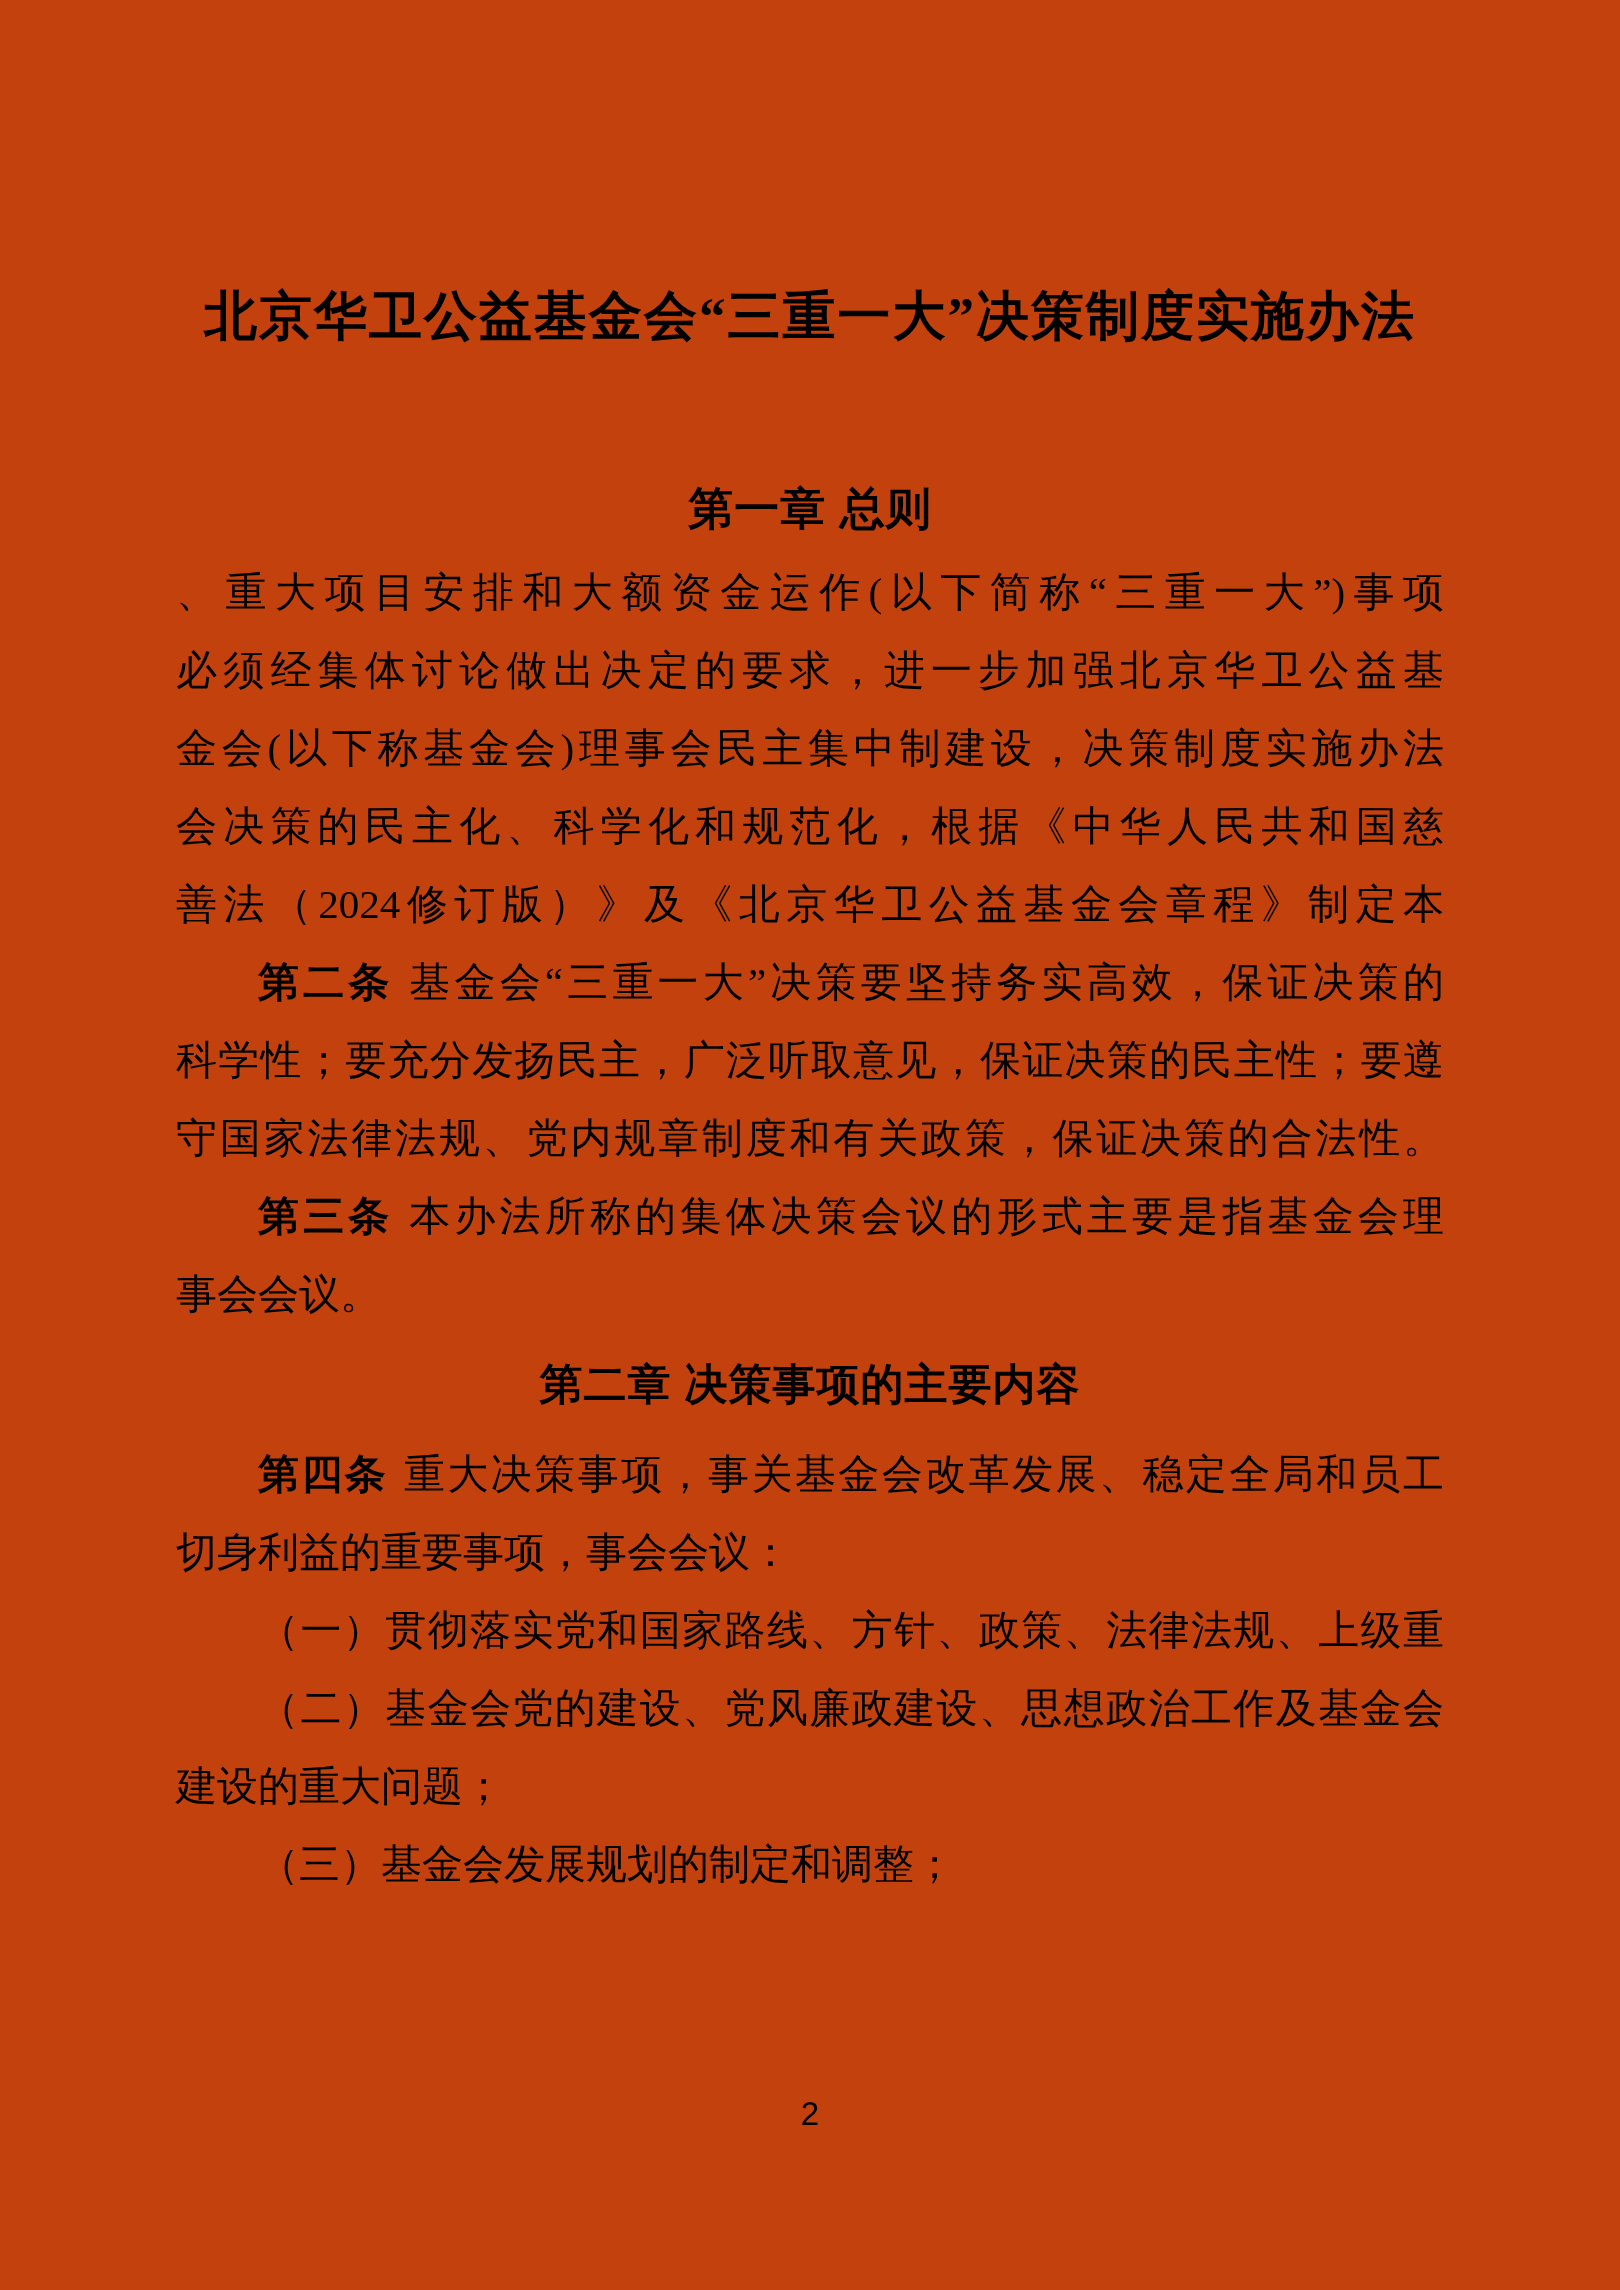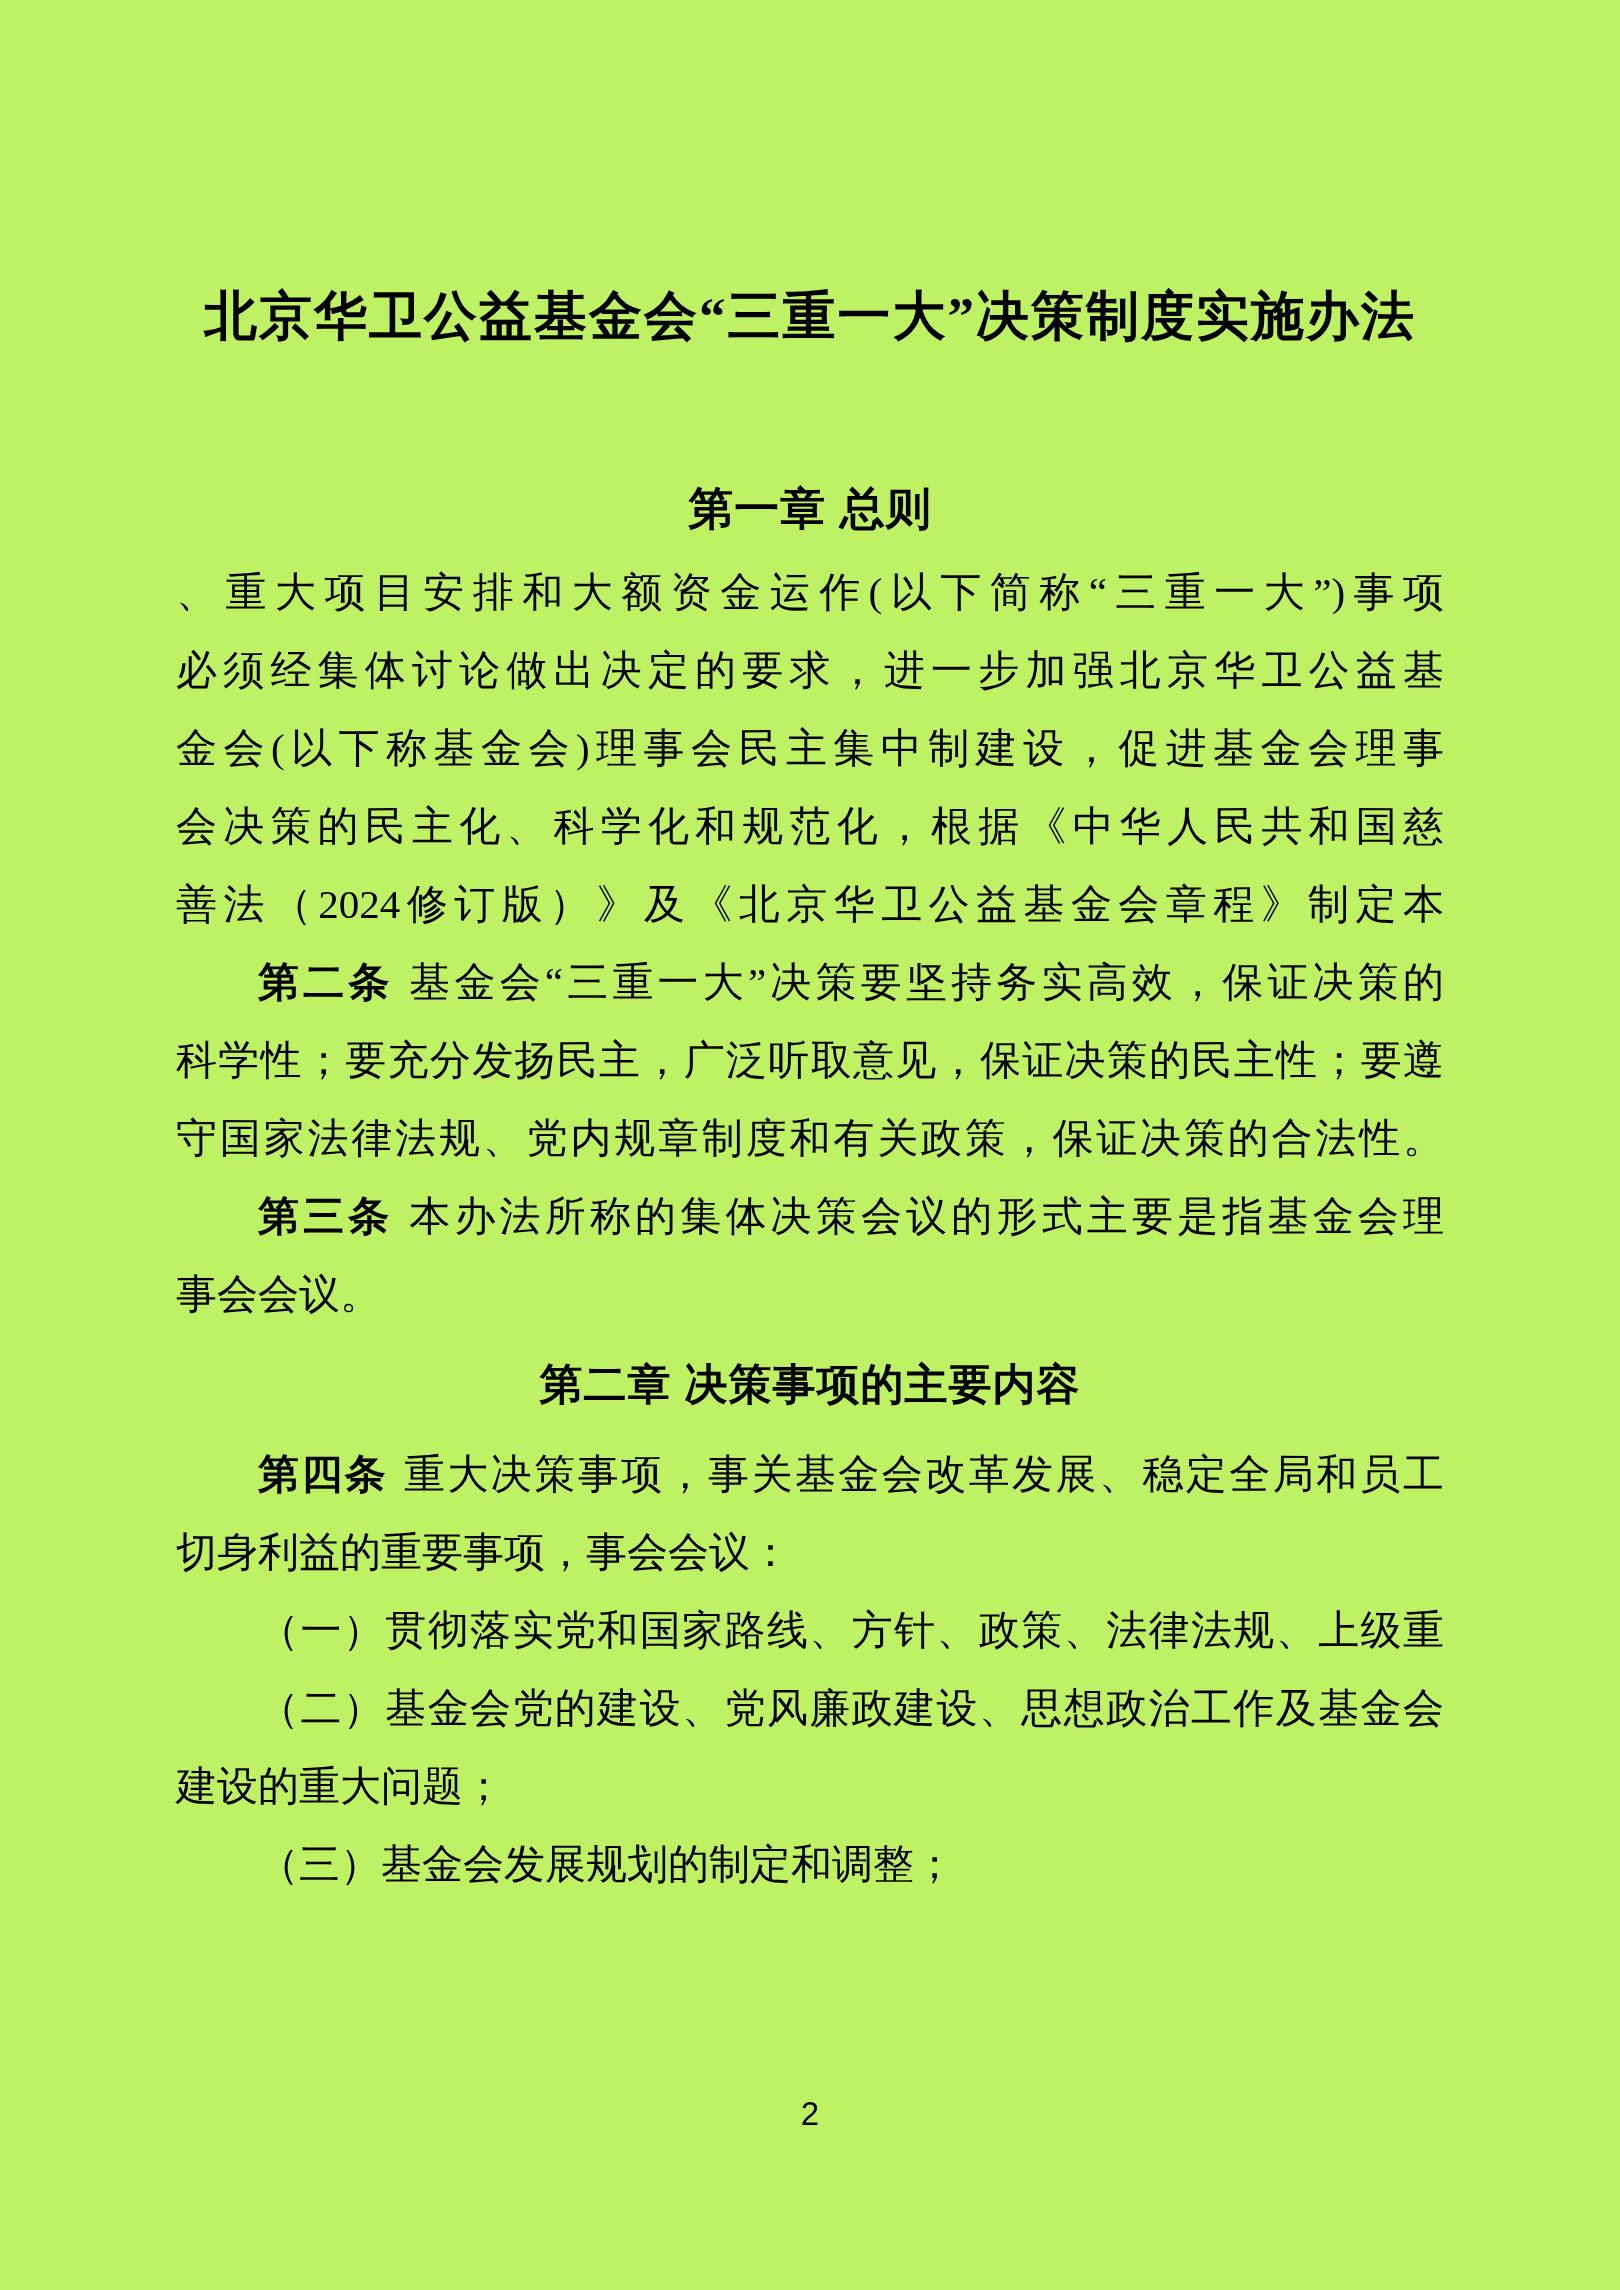--- a/index.html
+++ b/index.html
@@ -4,21 +4,21 @@
 <style>
   html, body {
     margin: 0;
     padding: 0;
     background: #ffffff;
   }
   .page {
     position: relative;
     width: 1620px;
     height: 2291px;
-    background: #bef264;
+    background: #c2410c;
     color: #000000;
     overflow: hidden;
   }
   .content {
     padding: 0 176px;
   }
   .doc-title {
     margin: 282px 0 0 0;
     font-family: "Liberation Serif", "DejaVu Serif", serif;
     font-weight: bold;
@@ -80,21 +80,21 @@
 
 <div class="page">
   <div class="content">
 
     <h1 class="doc-title">北京华卫公益基金会“三重一大”决策制度实施办法</h1>
 
     <h2 class="chapter c1">第一章 总则</h2>
 
     <div class="row"><span>、重大项目安排和大额资金运作(以下简称“三重一大”)事项</span></div>
     <div class="row"><span>必须经集体讨论做出决定的要求，进一步加强北京华卫公益基</span></div>
-    <div class="row"><span>金会(以下称基金会)理事会民主集中制建设，促进基金会理事</span></div>
+    <div class="row"><span>金会(以下称基金会)理事会民主集中制建设，决策制度实施办法</span></div>
     <div class="row"><span>会决策的民主化、科学化和规范化，根据《中华人民共和国慈</span></div>
     <div class="row"><span>善法（2024修订版）》及《北京华卫公益基金会章程》制定本</span></div>
 
     <div class="row ind"><b class="lbl">第二条</b><span>基金会“三重一大”决策要坚持务实高效，保证决策的</span></div>
     <div class="row"><span>科学性；要充分发扬民主，广泛听取意见，保证决策的民主性；要遵</span></div>
     <div class="row"><span>守国家法律法规、党内规章制度和有关政策，保证决策的合法性。</span></div>
 
     <div class="row ind"><b class="lbl">第三条</b><span>本办法所称的集体决策会议的形式主要是指基金会理</span></div>
     <div class="row end"><span>事会会议。</span></div>
 

